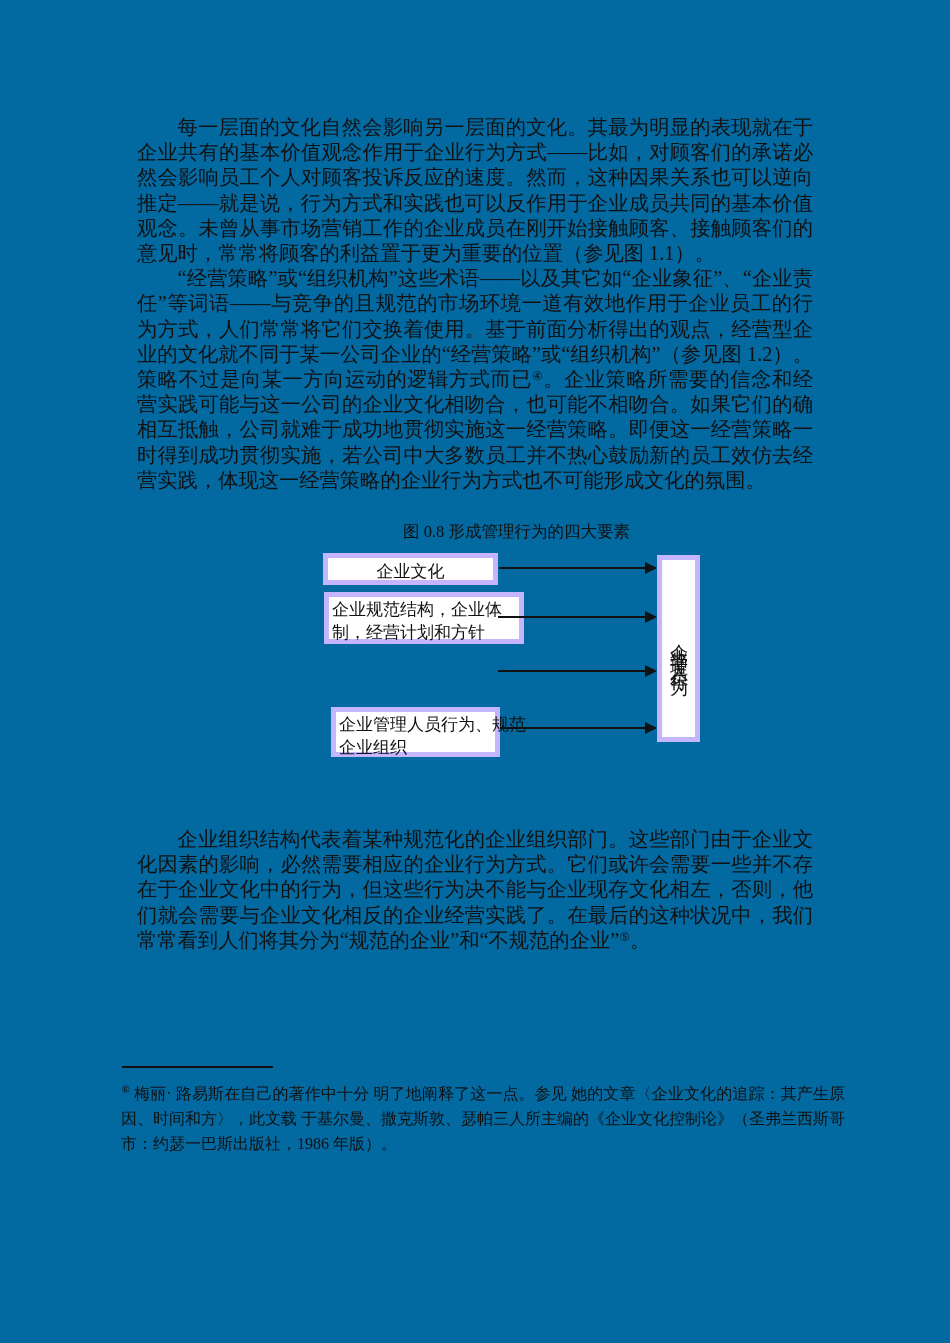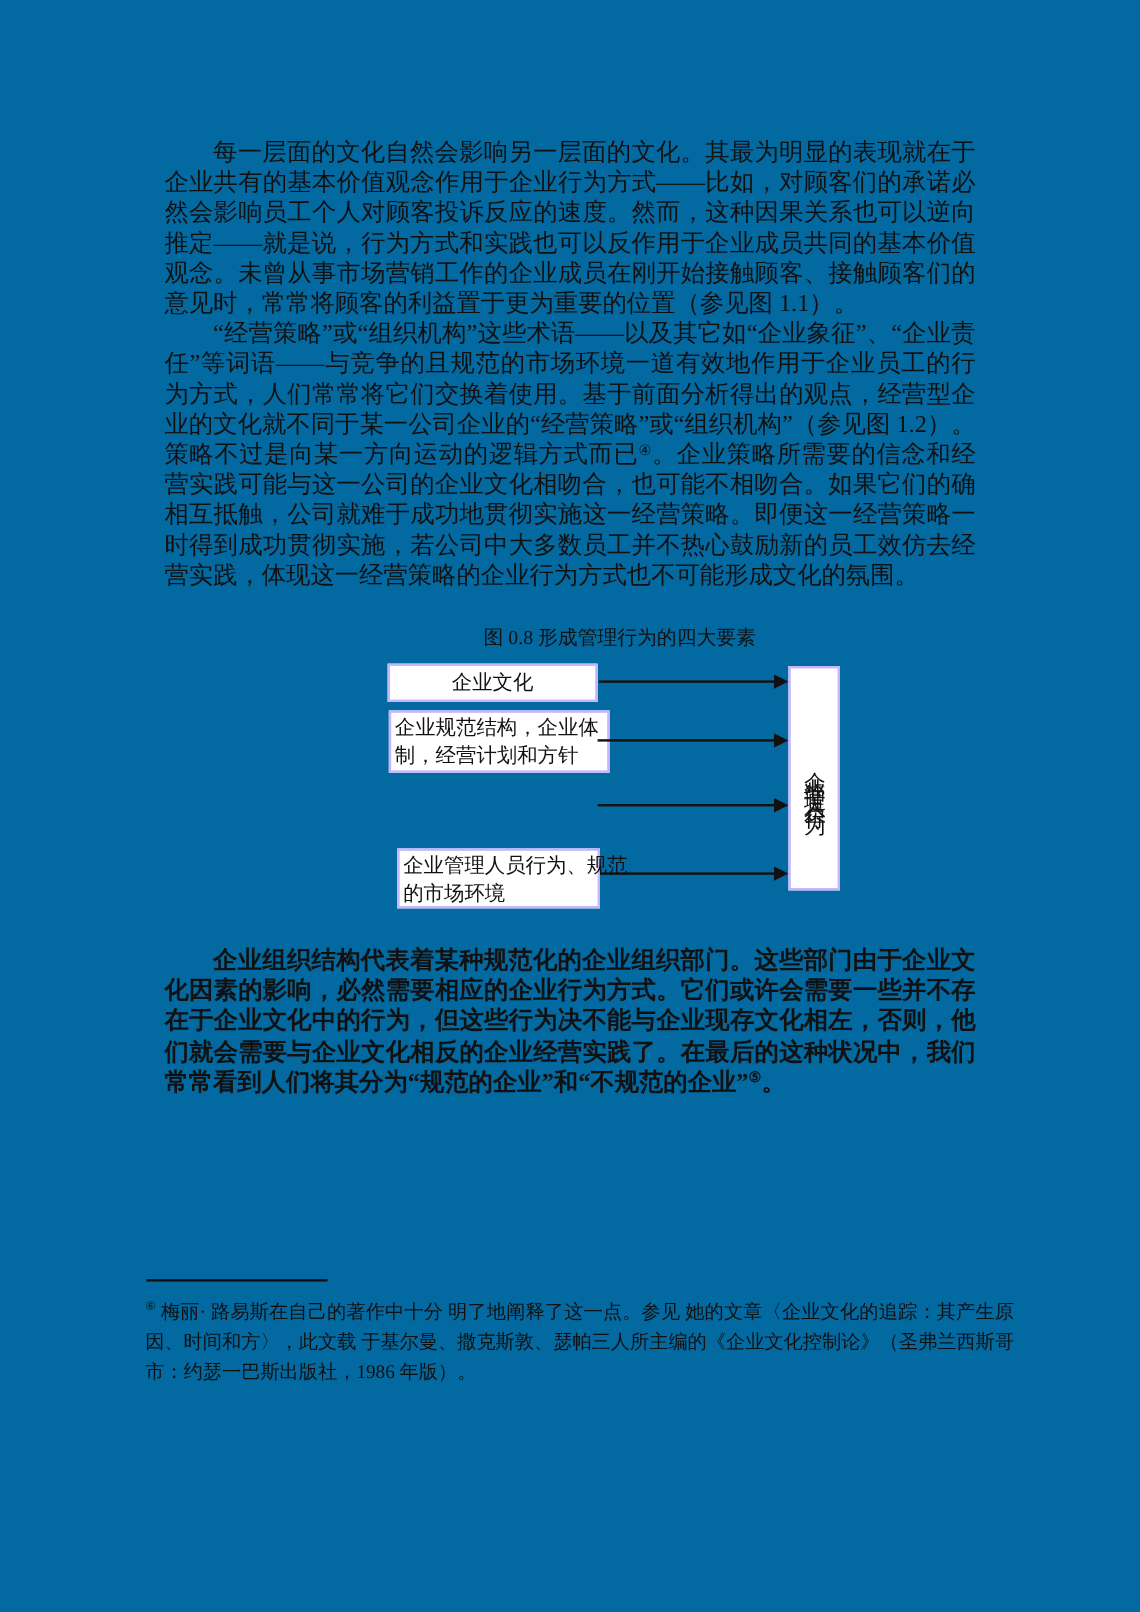--- a/index.html
+++ b/index.html
@@ -25,50 +25,50 @@
     line-height: 25.2px;
     text-align: justify;
     color: #111111;
   }
   .body-block p {
     margin: 0;
     padding: 0;
     text-indent: 2em;
   }
   #block1 { top: 115px; }
-  #block2 { top: 789px; font-weight: bold; }
+  #block2 { top: 827px; }
   sup.body-ref {
     font-size: 12px;
     line-height: 0;
     vertical-align: 6px;
   }
   
   .fig-title {
     position: absolute;
     left: 403px;
     top: 521px;
     font-size: 16.5px;
     line-height: 22px;
     white-space: nowrap;
     color: #111111;
   }
   
   .fig-box {
     position: absolute;
     box-sizing: border-box;
-    border: 2px solid #c4b5fd;
+    border: 5px solid #c4b5fd;
     font-size: 17px;
     line-height: 23px;
     padding: 1px 3px;
     color: #111111;
     background: #ffffff;
   }
   .fig-box .bline { white-space: nowrap; }
   #fbox1 { left: 323px; top: 553px; width: 175px; height: 32px; text-align: center; line-height: 26px; }
-  #fbox2 { left: 324px; top: 592px; width: 184px; height: 52px; }
+  #fbox2 { left: 324px; top: 592px; width: 200px; height: 52px; }
   #fbox3 { left: 326px; top: 650px; width: 172px; height: 46px; }
   #fbox4 { left: 331px; top: 707px; width: 169px; height: 50px; }
   #fresult {
     left: 657px; top: 555px; width: 43px; height: 187px;
     display: flex; align-items: center; justify-content: center;
     padding: 0;
   }
   #fresult .vtext {
     writing-mode: vertical-rl;
     font-size: 18px;
@@ -137,21 +137,21 @@
 
   <div class="fig-box" id="fbox1">
     <div class="bline">企业文化</div>
   </div>
   <div class="fig-box" id="fbox2">
     <div class="bline">企业规范结构，企业体</div>
     <div class="bline">制，经营计划和方针</div>
   </div>
   <div class="fig-box" id="fbox4">
     <div class="bline">企业管理人员行为、规范</div>
-    <div class="bline">的市场环境</div>
+    <div class="bline">企业组织</div>
   </div>
 
   <div class="arrow" id="arrow1"></div>
   <div class="arrow" id="arrow2"></div>
   <div class="arrow" id="arrow3"></div>
   <div class="arrow" id="arrow4"></div>
 
   <div class="fig-box" id="fresult">
     <span class="vtext">企业管理人员行为</span>
   </div>

